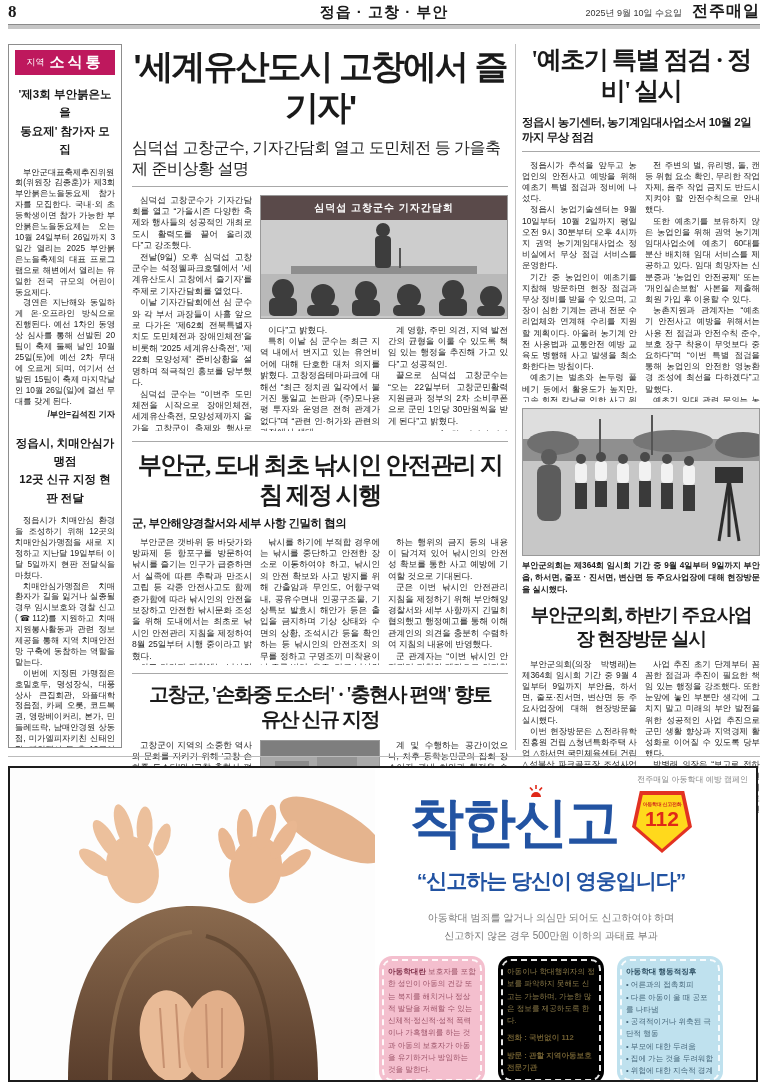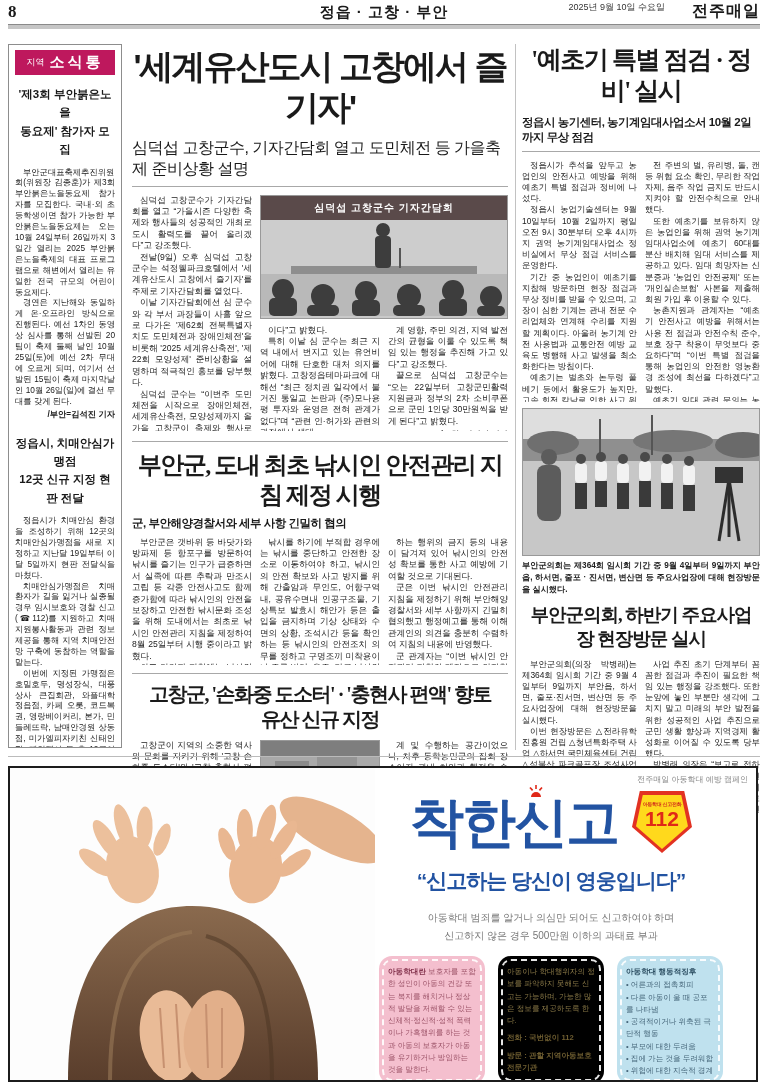--- a/index.html
+++ b/index.html
@@ -4,21 +4,21 @@
 <style>
   html,body{margin:0;padding:0;}
   body{width:768px;height:1088px;position:relative;background:#fff;color:#1a1a1a;
        font-family:"Liberation Sans","DejaVu Sans",sans-serif;overflow:hidden;}
   
   .pg-header{position:absolute;left:8px;top:2px;width:752px;height:20px;
              display:flex;align-items:flex-end;justify-content:space-between;}
   .pg-num{font-size:17px;font-weight:bold;font-family:"Liberation Serif",serif;}
   .pg-section{font-size:15px;font-weight:bold;letter-spacing:1px;position:absolute;
               left:50%;transform:translateX(-50%);bottom:0;}
-  .pg-right{display:flex;gap:27px;}
+  .pg-right{display:flex;align-items:flex-end;gap:10px;}
   .pg-date{font-size:9px;color:#333;padding-bottom:2px;}
   .pg-masthead{font-size:16px;font-weight:900;font-family:"Liberation Serif",serif;letter-spacing:1px;}
   .pg-rule{position:absolute;left:8px;top:24px;width:752px;height:4px;background:#c6c6c6;border-top:1px solid #8a8a8a;}
   
   .sidebar{position:absolute;left:8px;top:44px;width:114px;height:704px;border:1px solid #8d8d8d;
            box-sizing:border-box;padding:5px 6px;overflow:hidden;}
   .sb-tag{background:#be185d;color:#fff;height:25px;display:flex;align-items:center;
           justify-content:center;gap:5px;margin-bottom:10px;}
   .sb-tag .sm{font-size:9px;}
   .sb-tag .bg{font-size:15px;font-weight:900;letter-spacing:3px;}
@@ -165,21 +165,21 @@
         <p>전날(9일) 오후 심덕섭 고창군수는 석정웰파크호텔에서 '세계유산도시 고창에서 즐기자'를 주제로 기자간담회를 열었다.</p>
         <p>이날 기자간담회에선 심 군수와 각 부서 과장들이 사흘 앞으로 다가온 '제62회 전북특별자치도 도민체전과 장애인체전'을 비롯해 '2025 세계유산축전', '제22회 모양성제' 준비상황을 설명하며 적극적인 홍보를 당부했다.</p>
         <p>심덕섭 군수는 “이번주 도민체전을 시작으로 장애인체전, 세계유산축전, 모양성제까지 올 가을 고창군이 축제와 행사로 들썩인다”며 “전북도민은 물론 국내·외 관광객이 고창에서 머물면서 고창군 이미지 향상은 물론, 지역경제 활성화에도 큰 도움이 될 것</p>
       </div>
     <div class="col pad-under-photo">
         <p>이다”고 밝혔다.</p>
         <p>특히 이날 심 군수는 최근 지역 내에서 번지고 있는 유언비어에 대해 단호한 대처 의지를 밝혔다. 고창정읍테마파크에 대해선 “최근 정치권 일각에서 불거진 통일교 논란과 (주)모나용평 투자와 운영은 전혀 관계가 없다”며 “관련 인·허가와 관련의 과정에서 생태</p>
       </div>
     <div class="col pad-under-photo">
       <div>
-          <p>계 영향, 주민 의견, 지역 발전간의 균형을 이룰 수 있도록 책임 있는 행정을 추진해 가고 있다”고 강조했다.</p>
+          <p>계 영향, 주민 의견, 지역 발전간의 균형을 이룰 수 있도록 책임 있는 행정을 추진해 가고 있다”고 성공적인.</p>
           <p>끝으로 심덕섭 고창군수는 “오는 22일부터 고창군민활력지원금과 정부의 2차 소비쿠폰으로 군민 1인당 30만원씩을 받게 된다”고 밝혔다.</p>
         </div>
       <div class="byline">/고창=김영식 기자</div>
     </div>
   </div>
   <hr class="h-rule" style="margin-top:10px">
 
   <div class="headline-serif hl-b">부안군, 도내 최초 낚시인 안전관리 지침 제정 시행</div>
   <div class="subhead-sm">군, 부안해양경찰서와 세부 사항 긴밀히 협의</div>
   <div class="news-cols" style="height:128px">

